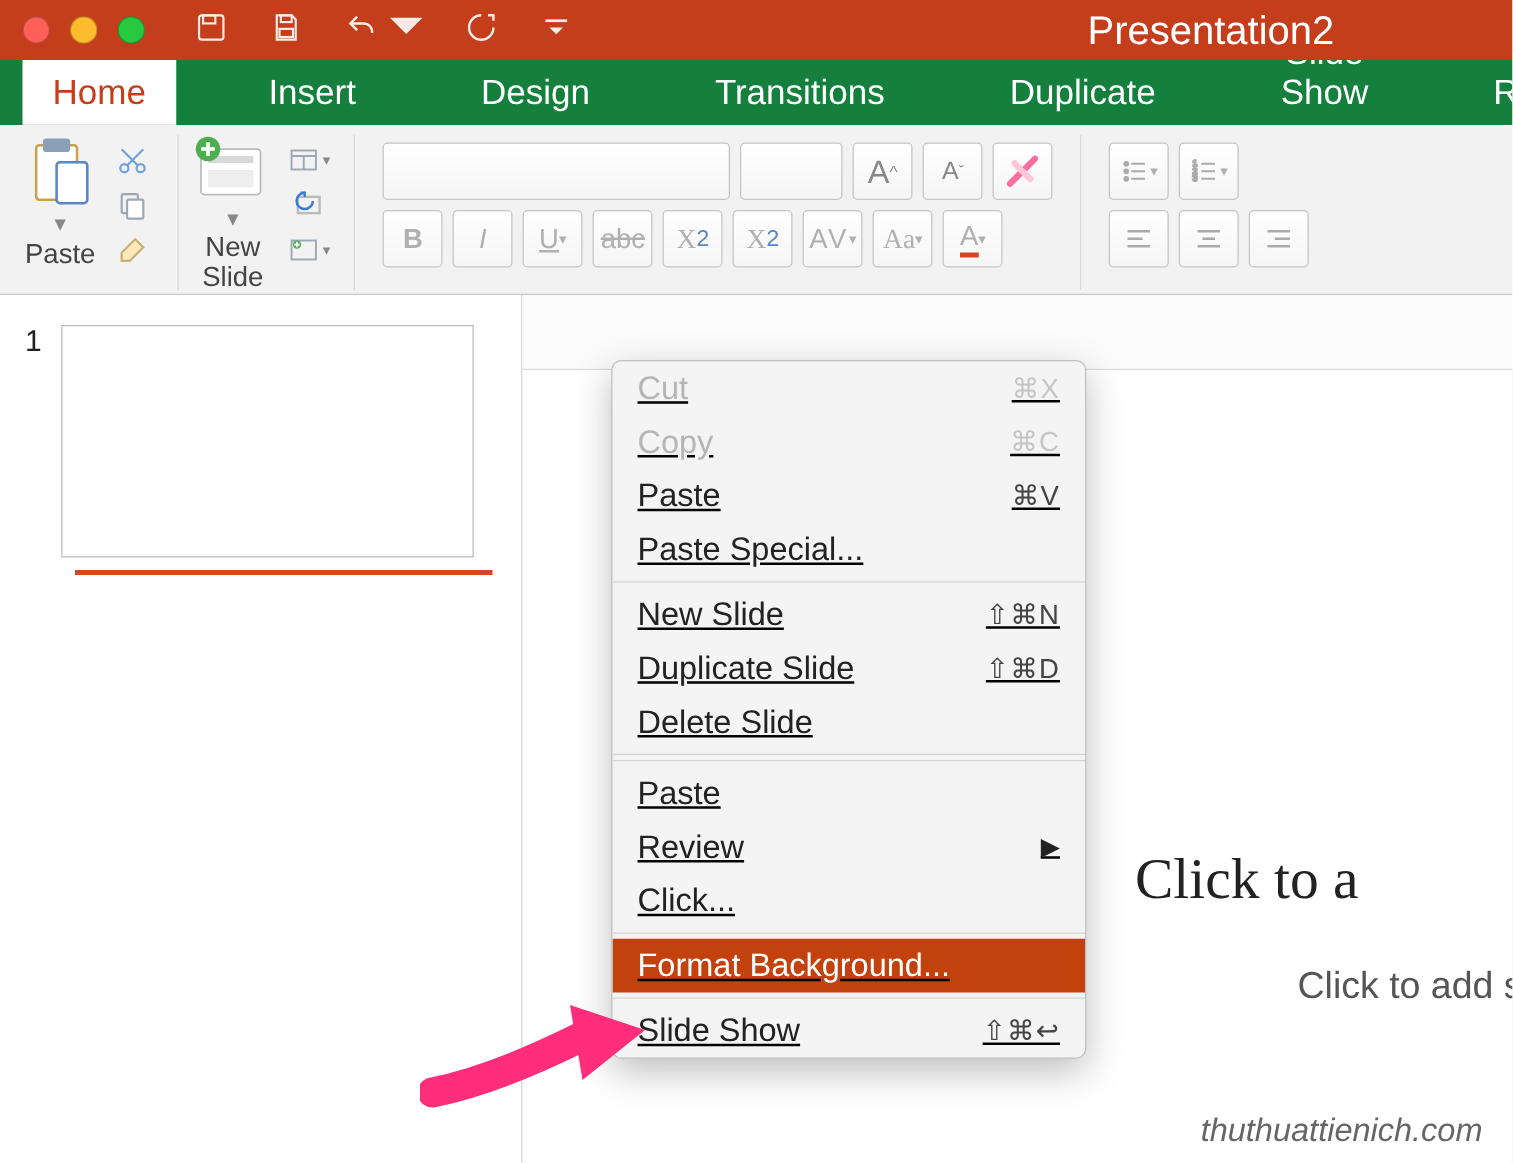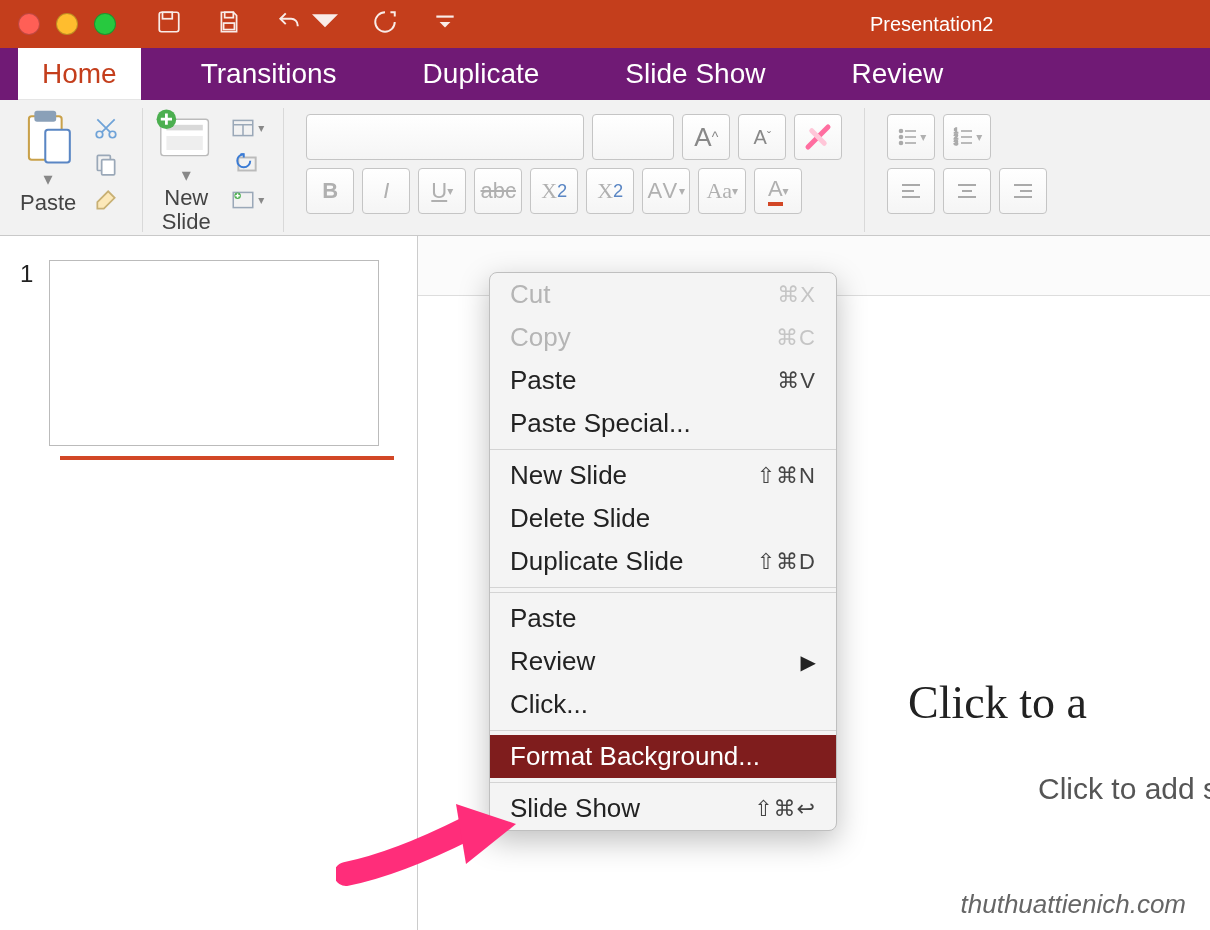--- a/index.html
+++ b/index.html
@@ -6,24 +6,24 @@
   body { width:1210px; height:930px; background:#fff; overflow:hidden; position:relative; }
 
   .titlebar { height:48px; background:#c43e1c; display:flex; align-items:center; position:relative; }
   .traffic { display:flex; gap:16px; margin-left:18px; }
   .dot { width:22px; height:22px; border-radius:50%; border:1px solid rgba(0,0,0,.25); }
   .dot.close { background:#ff5f56; }
   .dot.min   { background:#ffbd2e; }
   .dot.zoom  { background:#27c93f; }
   .qat { display:flex; align-items:center; gap:34px; margin-left:40px; }
   .qat svg { width:26px; height:26px; opacity:.9; }
-  .title { position:absolute; left:50%; transform:translateX(-50%); color:#fff; font-size:20px; font-weight:400; left:820px; white-space:nowrap;}
+  .title { position:absolute; left:50%; transform:translateX(-50%); color:#fff; font-size:32px; font-weight:400; left:820px; white-space:nowrap;}
   .title { left:870px; transform:none; }
 
-  .tabbar { height:52px; background:#701a75; display:flex; align-items:flex-end; padding:0 18px; gap:2px;text-align:center; }
+  .tabbar { height:52px; background:#15803d; display:flex; align-items:flex-end; padding:0 18px; gap:16px;text-align:center; }
   .tab { padding:10px 26px 10px 26px; color:#fff; font-size:28px; cursor:pointer; }
   .tab.active { background:#fff; color:#c43e1c; border-radius:2px 2px 0 0; padding:12px 24px 10px 24px; box-shadow:0 -1px 0 rgba(0,0,0,.1) inset; }
   .tab + .tab { margin-left:32px; }
 
   .ribbon { height:136px; background:#f2f2f2; border-bottom:1px solid #c9c9c9; display:flex; align-items:flex-start; padding:8px 0 0 8px; }
   .group { display:flex; flex-direction:column; align-items:center; padding:0 12px; border-right:1px solid #d9d9d9; height:124px; }
   .group.noborder { border-right:none; }
   .group-label { font-size:22px; color:#444; margin-top:auto; padding-bottom:4px; }
   .big-btn { display:flex; flex-direction:column; align-items:center; cursor:pointer; }
   .mini-col { display:flex; flex-direction:column; gap:8px; margin-left:6px; padding-top:6px; }
@@ -46,24 +46,24 @@
   .thumb { width:330px; height:186px; border:1px solid #bbb; background:#fff; position:relative; }
   .thumb-underline { height:4px; background:#d24726; width:334px; margin-left:40px; margin-top:10px; }
 
   .canvas { flex:1; background:#fbfbfb; position:relative; overflow:hidden; }
   .slide-area { position:absolute; left:0; top:60px; right:0; height:640px; background:#fff; box-shadow:0 0 0 1px #ddd; }
   .title-ph { position:absolute; left:490px; top:380px; font-size:46px; color:#222; font-family:Liberation Serif, serif; white-space:nowrap; }
   .sub-ph { position:absolute; left:620px; top:476px; font-size:30px; color:#555; white-space:nowrap; }
 
   .watermark { position:absolute; right:24px; bottom:10px; font-size:26px; font-style:italic; color:#666; }
 
-  .context-menu { position:absolute; left:489px; top:272px; width:348px; background:#f4f4f4; border:1px solid #bfbfbf; border-radius:8px; box-shadow:0 10px 30px rgba(0,0,0,.25); overflow:hidden; }
+  .context-menu { position:absolute; left:489px; top:288px; width:380px; background:#f4f4f4; border:1px solid #bfbfbf; border-radius:8px; box-shadow:0 10px 30px rgba(0,0,0,.25); overflow:hidden;text-decoration:underline; }
   .cm-item { display:flex; align-items:center; justify-content:space-between; padding:6px 20px; font-size:26px; color:#222; cursor:default; }
   .cm-item.disabled { color:#b5b5b5; }
-  .cm-item.highlight { background:#7f1d1d; color:#fff; }
+  .cm-item.highlight { background:#c2410c; color:#fff; }
   .cm-sep { height:1px; background:#d4d4d4; margin:4px 0; }
   .cm-short { font-size:22px; color:#444; letter-spacing:1px; }
   .cm-item.disabled .cm-short { color:#c5c5c5; }
   .cm-arrow { font-size:20px; }
 
   .arrow-annot { position:absolute; left:336px; top:774px; pointer-events:none; }
 
   .grey { color:#b0b0b0 !important; }
 </style>
 </head>
@@ -111,20 +111,22 @@
           <rect x="4" y="6" width="16" height="2"></rect>
           <path d="M7 12l5 5 5-5z"></path>
         </svg>
     </span>
   </div>
   <div class="title">Presentation2</div>
 </div>
 
 <div class="tabbar">
   <div class="tab active">Home</div>
+  <div class="tab">Insert</div>
+  <div class="tab">Design</div>
   <div class="tab">Transitions</div>
   <div class="tab">Duplicate</div>
   <div class="tab">Slide Show</div>
   <div class="tab">Review</div>
 
 </div>
 
 <div class="ribbon">
   <div class="group" style="flex-direction:row;align-items:flex-start;">
     <div style="display:flex;flex-direction:column;align-items:center;">
@@ -337,26 +339,26 @@
   <div class="cm-item">
       <span>Paste Special...</span>
       <span></span>
     </div>
   <div class="cm-sep"></div>
   <div class="cm-item">
       <span>New Slide</span>
       <span class="cm-short">⇧⌘N</span>
     </div>
   <div class="cm-item">
-      <span>Delete Slide</span>
-      <span></span>
-    </div>
-  <div class="cm-item">
       <span>Duplicate Slide</span>
       <span class="cm-short">⇧⌘D</span>
+    </div>
+  <div class="cm-item">
+      <span>Delete Slide</span>
+      <span></span>
     </div>
   <div class="cm-sep"></div>
   <div class="cm-sep"></div>
   <div class="cm-item">
       <span>Paste</span>
       <span></span>
     </div>
   <div class="cm-item">
       <span>Review</span>
       <span class="cm-arrow">▶</span>

